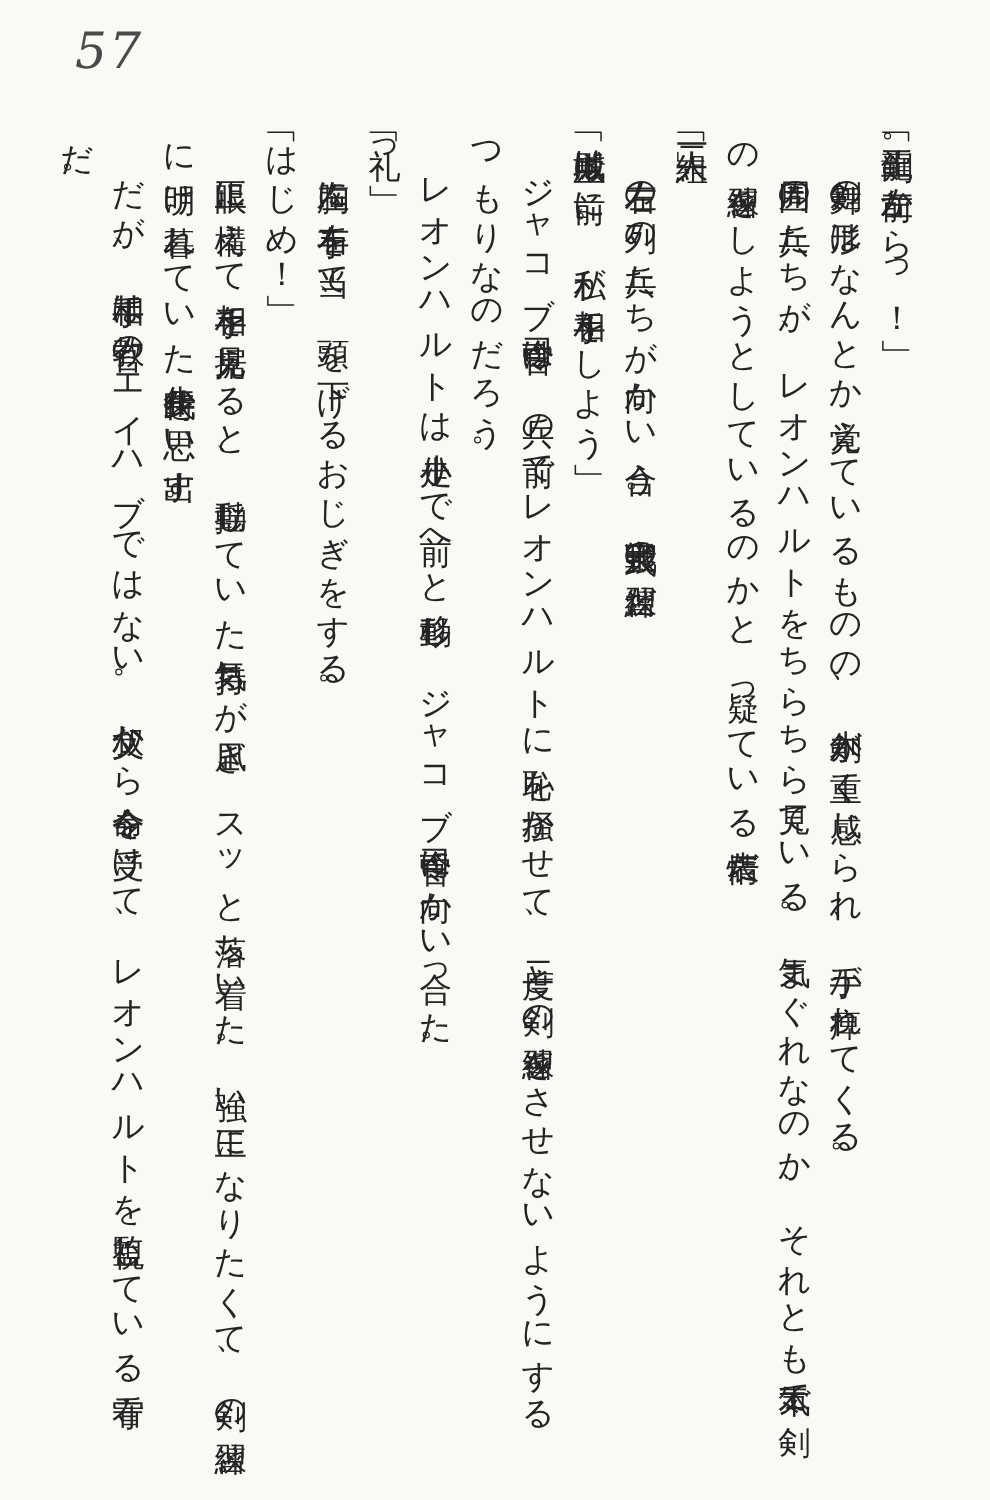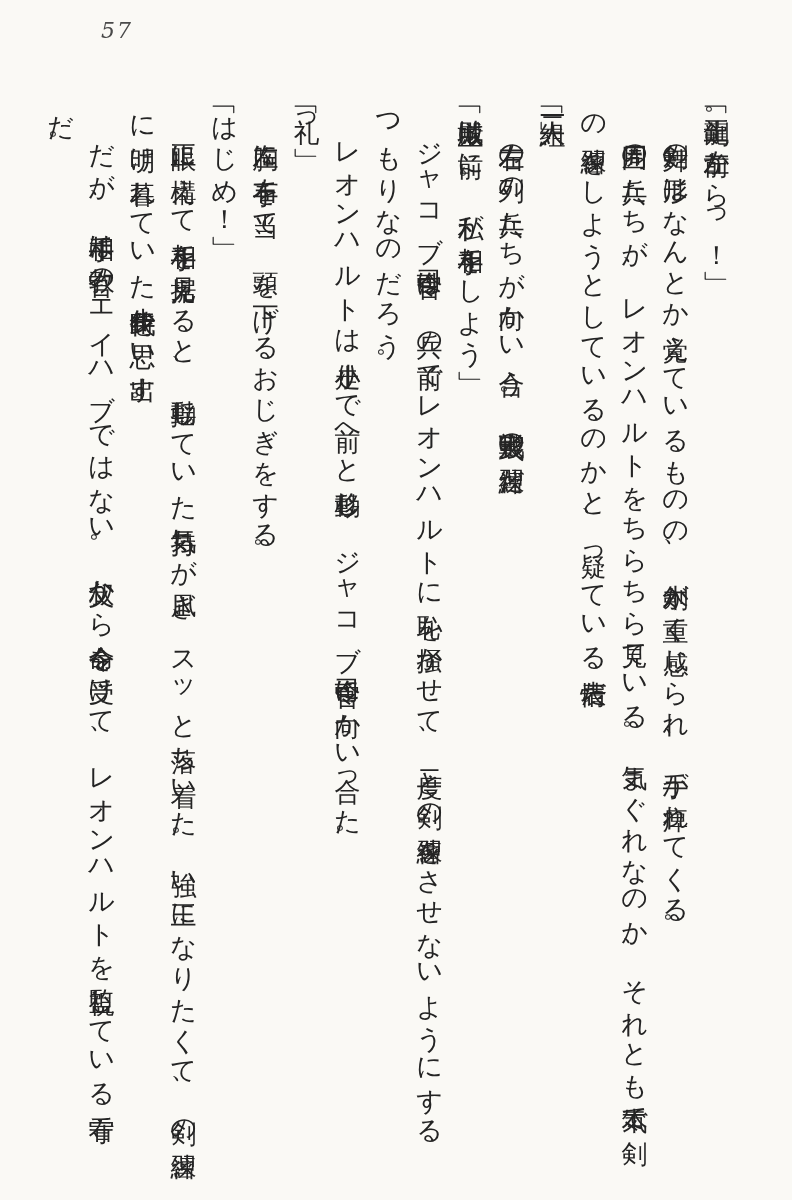--- a/index.html
+++ b/index.html
@@ -19,26 +19,25 @@
     position: relative;
     width: 792px;
     height: 1200px;
     background: var(--paper);
     overflow: hidden;
   }
   .page-number {
     position: absolute;
     left: 60px;
     top: 18px;
-    font-size: 22px;
+    font-size: 40px;
     font-style: italic;
     letter-spacing: 2px;
     color: var(--folio);
     font-family: "DejaVu Serif", "Liberation Serif", serif;
-    margin-left: 41px;
   }
   .text-block {
     position: absolute;
     top: 97px;
     right: 55px;
     height: 1046px;
     writing-mode: vertical-rl;
     text-orientation: mixed;
     font-size: 26px;
     line-height: 41px;

